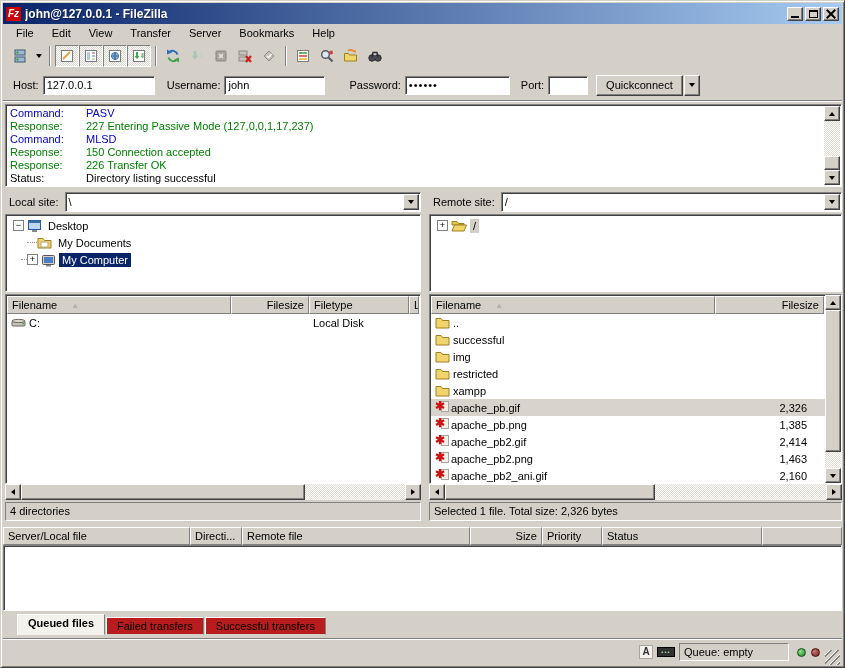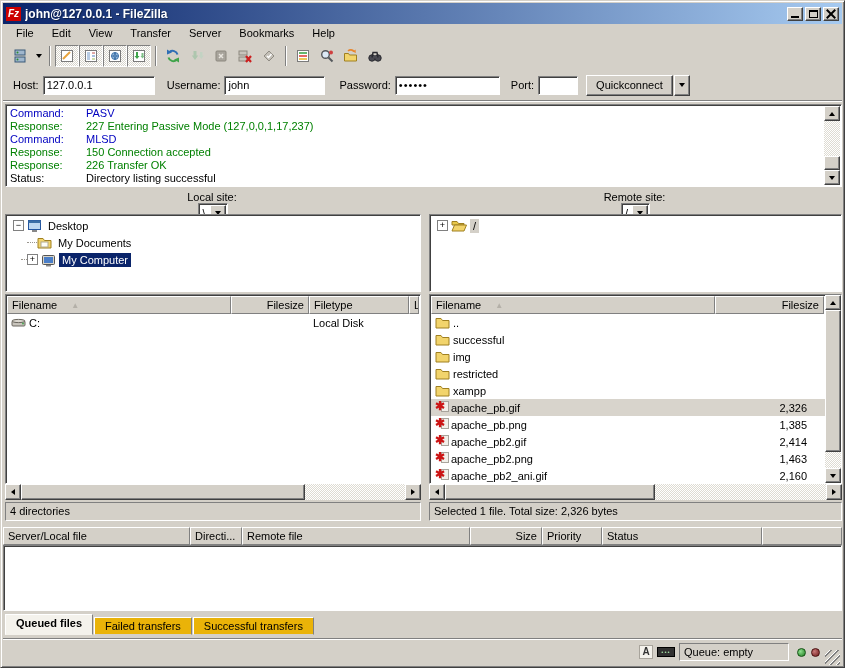--- a/index.html
+++ b/index.html
@@ -71,21 +71,21 @@
   .tri-up2 { width:0;height:0;border-left:3px solid transparent;border-right:3px solid transparent;border-bottom:4px solid #000; }
   .tri-dn2 { width:0;height:0;border-left:3px solid transparent;border-right:3px solid transparent;border-top:4px solid #000; }
   .tri-lf2 { width:0;height:0;border-top:3px solid transparent;border-bottom:3px solid transparent;border-right:4px solid #000; }
   .tri-rt2 { width:0;height:0;border-top:3px solid transparent;border-bottom:3px solid transparent;border-left:4px solid #000; }
 
   
   .pane { position:absolute; top:190px; height:332px; }
   .pane-local { left:2px; width:420px; }
   .pane-remote { left:426px; width:417px; }
   .splitter { position:absolute; top:190px; left:422px; width:4px; height:332px; }
-  .site-row { position:absolute; top:0; left:2px; right:2px; height:21px; display:flex; align-items:center;flex-direction:column; }
+  .site-row { position:absolute; top:0; left:2px; right:2px; height:21px; display:flex; align-items:center; }
   .site-row .lbl { padding:0 6px 0 4px; flex:none; }
   .combo { flex:1; display:flex; height:20px; border:1px solid; border-color:#808080 #FFFFFF #FFFFFF #808080; box-shadow:inset 1px 1px 0 #404040; background:#fff; }
   .combo .val { flex:1; padding:2px 3px; line-height:14px; white-space:pre; }
   .combo-dd { width:16px; height:16px; margin:1px; display:flex; align-items:center; justify-content:center; }
 
   .treebox { position:absolute; top:23px; left:2px; right:2px; height:78px; padding:2px 1px; overflow:hidden; }
   .trow { display:flex; align-items:center; height:17px; white-space:nowrap; }
   .expand { width:11px; height:11px; flex:none; background:#fff; border:1px solid #808080; font-size:9px; line-height:9px;
     text-align:center; color:#000; margin-right:3px; }
   .dots { border-top:1px dotted #9a968e; height:0; flex:none; }
@@ -108,22 +108,22 @@
   .fileicon .sheet { position:absolute; right:0; top:0; width:8px; height:11px; background:#F1EFE9; border:1px solid #A8A49C; }
   .fileicon .star { position:absolute; left:0; top:-1px; color:#CC1414; font-size:12px; font-weight:bold; line-height:13px; }
 
   .hsb-row { position:absolute; top:293px; left:2px; right:2px; }
   .pane-status { position:absolute; top:311px; left:2px; right:2px; height:19px;
     border:1px solid; border-color:#808080 #FFFFFF #FFFFFF #808080; padding:2px 4px; white-space:nowrap; overflow:hidden; }
 
   
   .queue-header { position:absolute; top:526px; left:2px; right:2px; height:18px; display:flex; }
   .queue-body { position:absolute; top:544px; left:2px; right:2px; height:66px; }
-  .tabs { position:absolute; top:612px; left:4px; height:22px; display:flex; align-items:flex-end; }
-  .tab { height:18px; padding:2px 10px; background:#eab308; border:1px solid; border-color:#FFFFFF #808080 #D4D0C8 #FFFFFF; margin-right:1px; }
+  .tabs { position:absolute; top:612px; left:16px; height:22px; display:flex; align-items:flex-end; }
+  .tab { height:18px; padding:2px 10px; background:#b91c1c; border:1px solid; border-color:#FFFFFF #808080 #D4D0C8 #FFFFFF; margin-right:1px; }
   .tab.active { height:21px; background:#F4F2EC; font-weight:bold; border-color:#FFFFFF #808080 #F4F2EC #FFFFFF; }
 
   
   .statusbar-groove { position:absolute; left:2px; top:637px; right:2px; }
   .statusbar { position:absolute; left:2px; bottom:2px; right:2px; height:26px; display:flex; align-items:center; justify-content:flex-end; padding:0 2px; }
   .ind { margin-right:4px; flex:none; }
   .ascii-ind { width:14px; height:14px; background:#F4F2EC; border:1px solid #A8A49C; font-size:10px; font-weight:bold;
     text-align:center; line-height:12px; color:#333; }
   .enc-ind { width:18px; height:10px; background:#303030; border:1px solid #000; color:#9FD89F; font-size:6px;
     line-height:8px; text-align:center; letter-spacing:1px; }
@@ -272,21 +272,21 @@
           <path d="M5 9.5l1-5h4l1 5" fill="none" stroke="#2A2A30" stroke-width="1.4"></path>
         </svg>
     </span>
   </div>
 
   <div class="qcbar">
     <span class="lbl">Host:</span>
     <span class="field" style="width:112px">127.0.0.1</span>
     <span class="lbl" style="margin-left:12px">Username:</span>
     <span class="field" style="width:101px">john</span>
-    <span class="lbl" style="margin-left:14px">Password:</span>
+    <span class="lbl" style="margin-left:24px">Password:</span>
     <span class="field" style="width:105px; letter-spacing:1px">••••••</span>
     <span class="lbl" style="margin-left:11px">Port:</span>
     <span class="field" style="width:40px"></span>
     <span class="qc-btn up" style="margin-left:8px">Quickconnect</span>
     <span class="qc-dd up">
         <i class="tri-dn"></i>
       </span>
   </div>
   <div class="groove sep-after-toolbar"></div>
 

